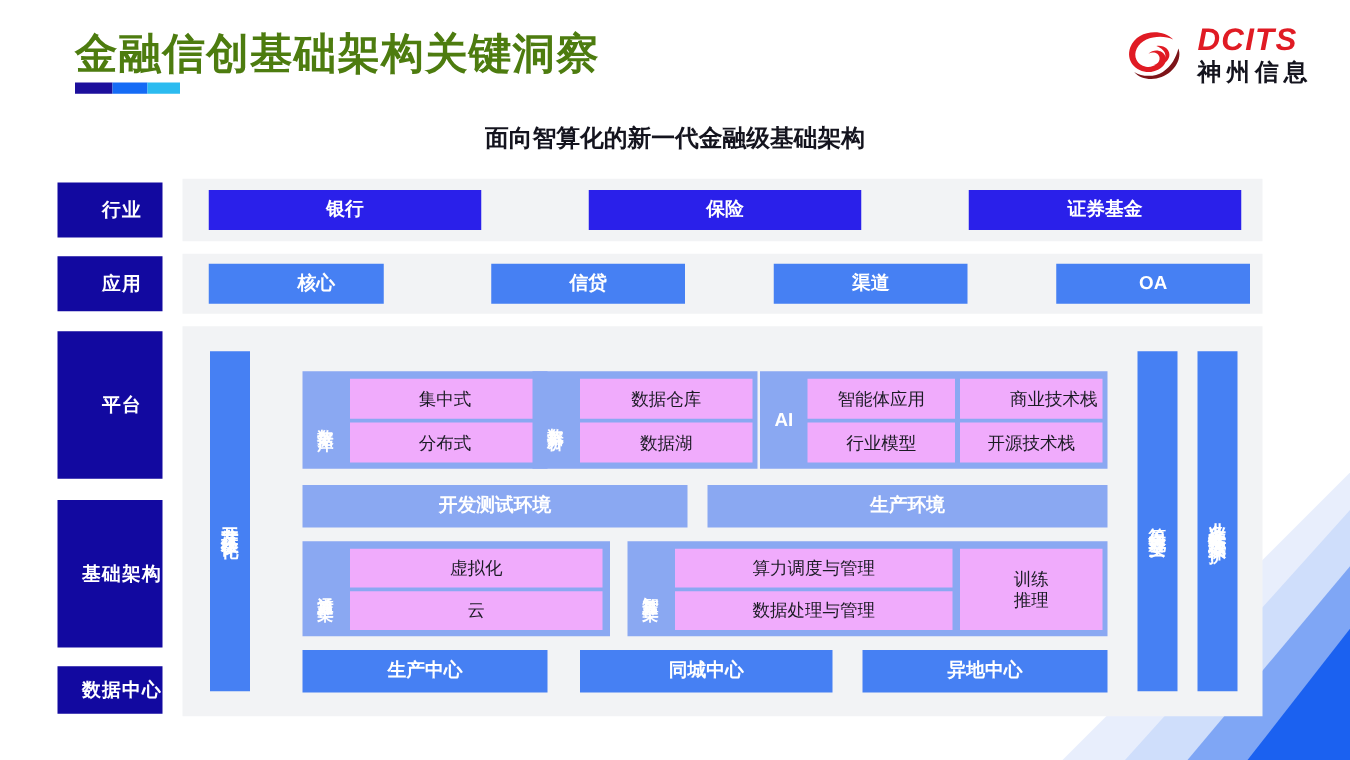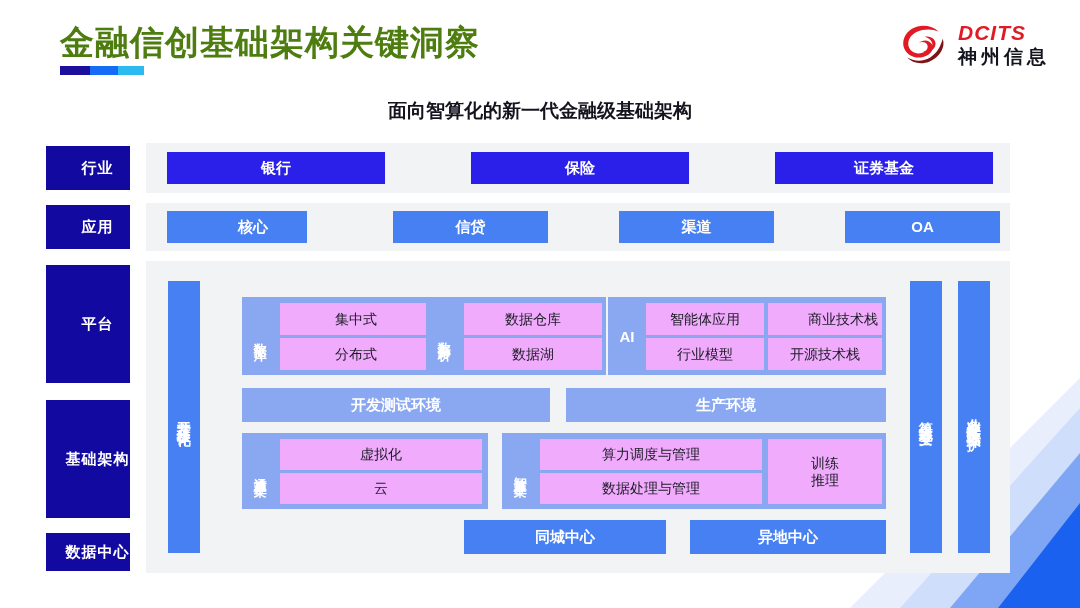--- a/index.html
+++ b/index.html
@@ -27,21 +27,21 @@
   }
   .title-bar { position: absolute; left: 60px; top: 66px; display: flex; width: 84px; height: 9px; }
   .title-bar i { display: block; height: 100%; }
   .tb1 { width: 30px; background: #1c0f9c; }
   .tb2 { width: 28px; background: #156bf5; }
   .tb3 { width: 26px; background: #2bbbf0; }
 
   .logo { position: absolute; right: 30px; top: 18px; display: flex; align-items: center; gap: 8px; }
   .logo-mark { width: 52px; height: 52px; flex: none; }
   .logo-text { display: flex; flex-direction: column; line-height: 1; }
-  .logo-en { font-size: 21px; font-weight: bold; color: #e01b24; font-style: italic; letter-spacing: 1px; }
+  .logo-en { font-size: 25px; font-weight: bold; color: #e01b24; font-style: italic; letter-spacing: 1px; }
   .logo-cn { font-size: 19px; font-weight: bold; color: #14141e; letter-spacing: 4px; margin-top: 4px; }
 
   .subtitle {
     position: absolute; left: 0; right: 0; top: 98px;
     text-align: center; font-size: 19px; font-weight: bold; color: #14141e;
   }
 
   
   .side-label {
     position: absolute; left: 46px; width: 84px;
@@ -191,17 +191,18 @@
     <div class="box box-groupl" style="left:360px; top:176px; width:28px; height:68px;">
       <span class="vert">智算框架</span>
     </div>
     <div class="box box-inner" style="left:394px; top:178px; width:222px; height:31px;">算力调度与管理</div>
     <div class="box box-inner" style="left:394px; top:212px; width:222px; height:31px;">数据处理与管理</div>
     <div class="box box-inner" style="left:622px; top:178px; width:114px; height:65px; flex-direction:column;">
       <span>训练</span>
       <span>推理</span>
     </div>
 
+    <div class="box box-bar" style="left:96px; top:259px; width:196px; height:34px;">生产中心</div>
     <div class="box box-bar" style="left:318px; top:259px; width:202px; height:34px;">同城中心</div>
     <div class="box box-bar" style="left:544px; top:259px; width:196px; height:34px;">异地中心</div>
 
   </div>
 </div>
 
 </body></html>

